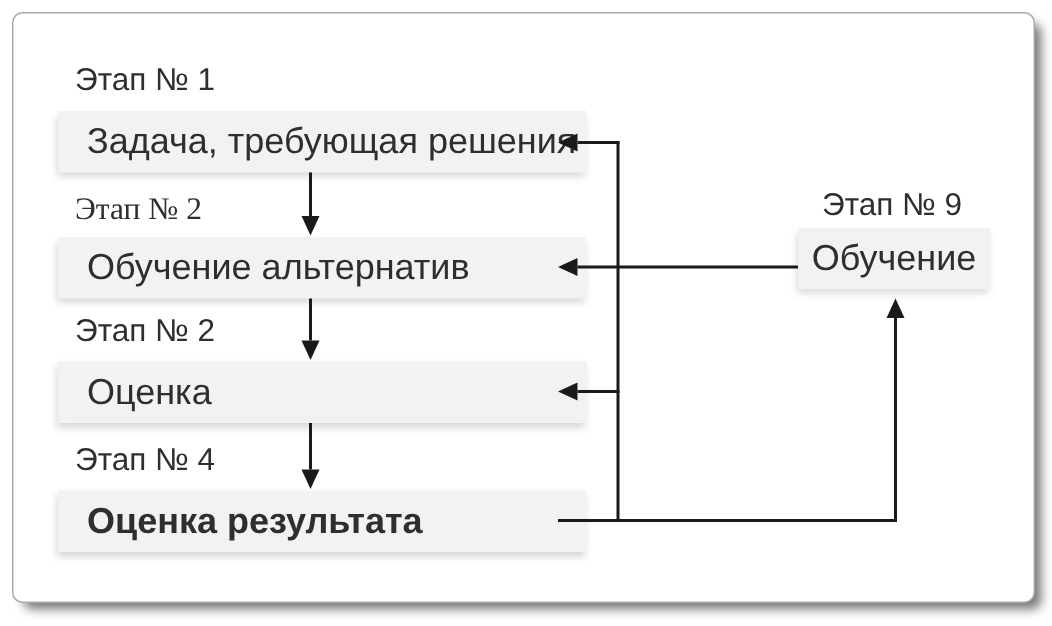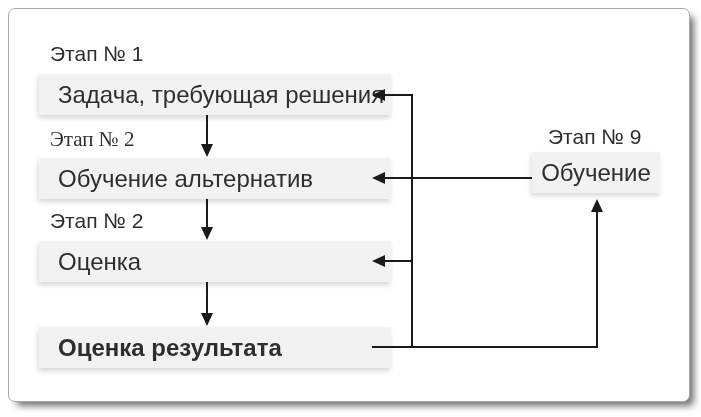--- a/index.html
+++ b/index.html
@@ -82,20 +82,21 @@
 </head>
 <body>
 
 <div class="stage-area">
 
   <div class="card"></div>
 
   <div class="lbl lbl-1">Этап № 1</div>
   <div class="lbl lbl-2">Этап № 2</div>
   <div class="lbl lbl-3">Этап № 2</div>
+  <div class="lbl lbl-4">Этап № 4</div>
   <div class="lbl lbl-5">Этап № 9</div>
 
   <div class="box left-col box-1">Задача, требующая решения</div>
   <div class="box left-col box-2">Обучение альтернатив</div>
   <div class="box left-col box-3">Оценка</div>
   <div class="box left-col box-4">Оценка результата</div>
   <div class="box learn">Обучение</div>
 
   <div class="vline down1-line"></div>
   <div class="ah ah-down down1-head"></div>

